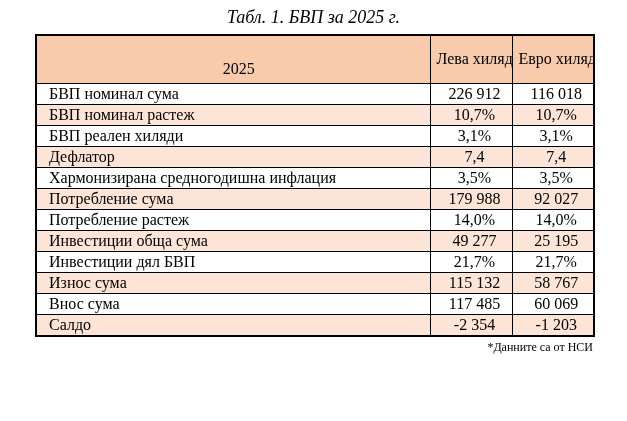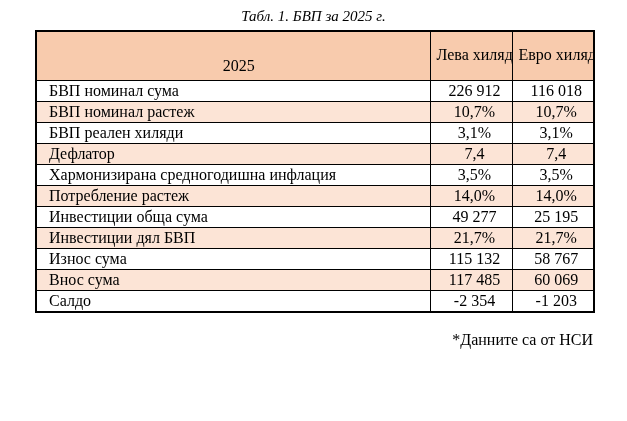--- a/index.html
+++ b/index.html
@@ -18,21 +18,21 @@
     width: 627px;
     height: 421px;
     font-family: "Liberation Serif", "DejaVu Serif", serif;
     color: var(--text);
     overflow: hidden;
   }
   .caption {
     margin: 7px 0 5px 0;
     text-align: center;
     font-style: italic;
-    font-size: 15px;
+    font-size: 18px;
     line-height: 1.2;
   }
   .table-wrap {
     margin-left: 35px;
     width: 558px;
   }
   table.gdp {
     border-collapse: collapse;
     table-layout: fixed;
     width: 558px;
@@ -66,23 +66,23 @@
   tbody td {
     height: 18px;
     padding: 1px 5px 1px 4px;
   }
   tbody td.cell-label { text-align: left; }
   tbody td.cell-num   { text-align: center; }
   tbody tr:nth-child(even) td { background: var(--alt-bg); }
   .footnote {
     width: 558px;
     margin-left: 35px;
-    margin-top: 17px;
+    margin-top: 3px;
     text-align: right;
-    font-size: 16px;
+    font-size: 12px;
     line-height: 1.2;
   }
 </style>
 </head>
 <body>
 
 <div class="caption">Табл. 1. БВП за 2025 г.</div>
 
 <div class="table-wrap">
   <table class="gdp">
@@ -118,20 +118,25 @@
           <td class="cell-label">Дефлатор</td>
           <td class="cell-num">7,4</td>
           <td class="cell-num">7,4</td>
         </tr>
         <tr>
           <td class="cell-label">Хармонизирана средногодишна инфлация</td>
           <td class="cell-num">3,5%</td>
           <td class="cell-num">3,5%</td>
         </tr>
         <tr>
+          <td class="cell-label">Потребление сума</td>
+          <td class="cell-num">179 988</td>
+          <td class="cell-num">92 027</td>
+        </tr>
+        <tr>
           <td class="cell-label">Потребление растеж</td>
           <td class="cell-num">14,0%</td>
           <td class="cell-num">14,0%</td>
         </tr>
         <tr>
           <td class="cell-label">Инвестиции обща сума</td>
           <td class="cell-num">49 277</td>
           <td class="cell-num">25 195</td>
         </tr>
         <tr>

